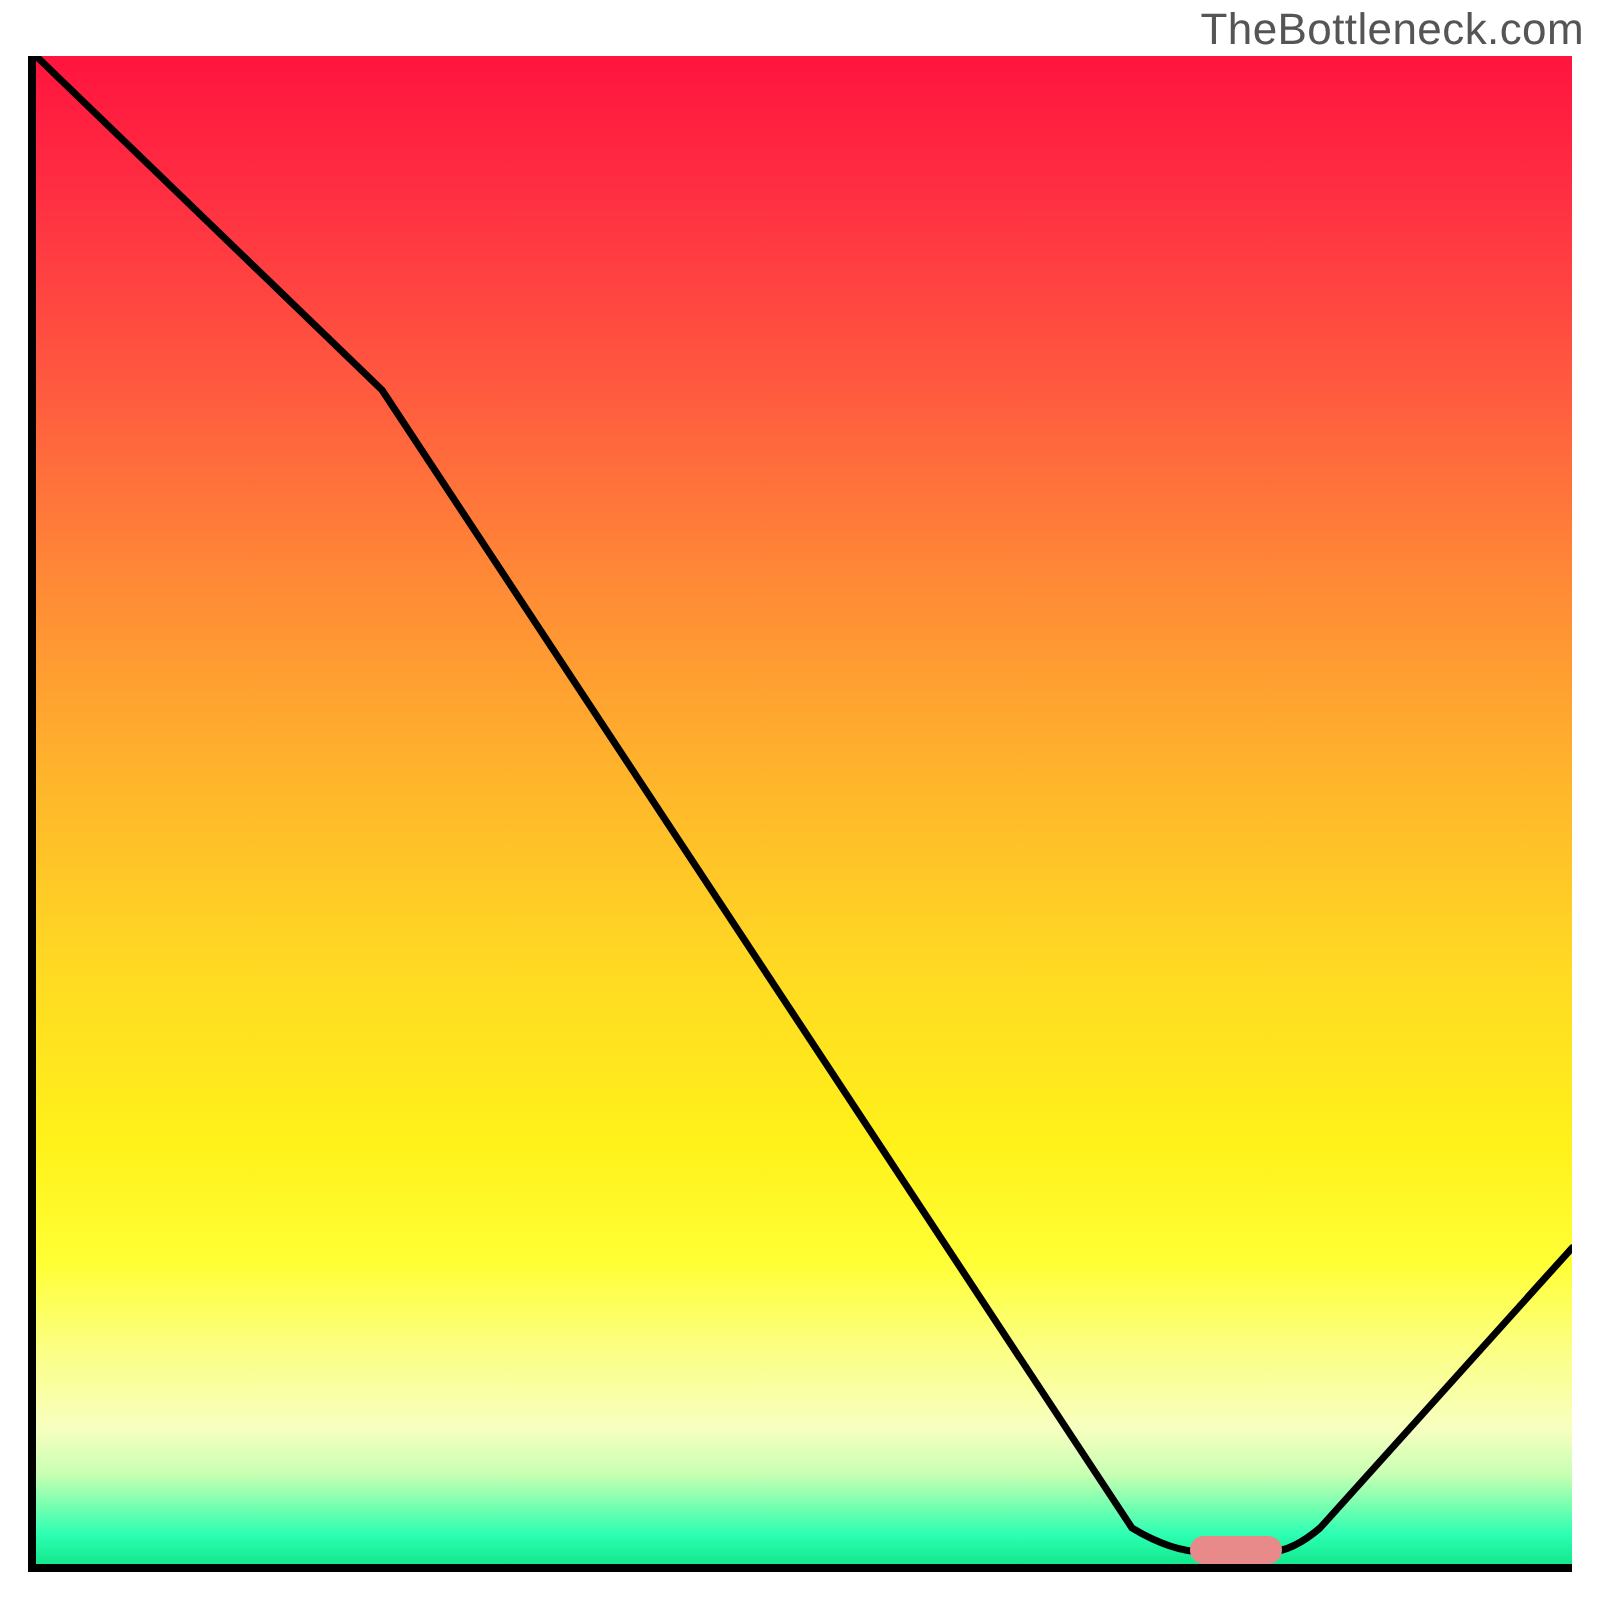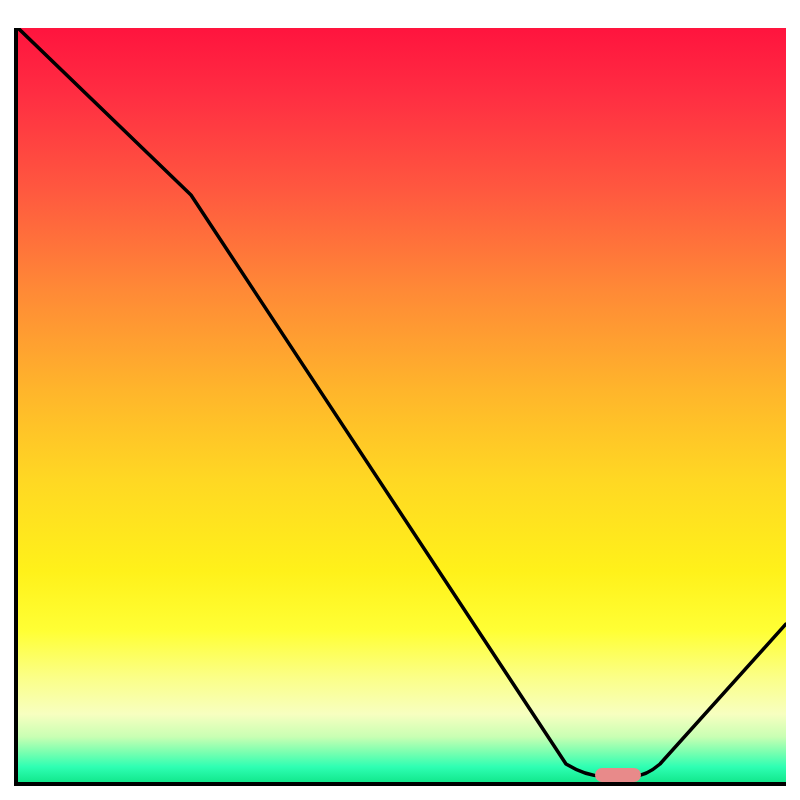--- a/index.html
+++ b/index.html
@@ -76,20 +76,21 @@
     background: #e88a8a;
     border-radius: 7px;
     z-index: 3;
   }
 </style>
 </head>
 <body>
 
 <div class="chart-wrapper">
 
+  <div class="watermark">TheBottleneck.com</div>
 
   <div class="plot-area">
 
     <div class="gradient"></div>
 
     <svg class="curve" viewBox="0 0 768 754" preserveAspectRatio="none">
       <path d="M 0 0
                L 173 167
                L 548 736
                Q 568 748 584 748

